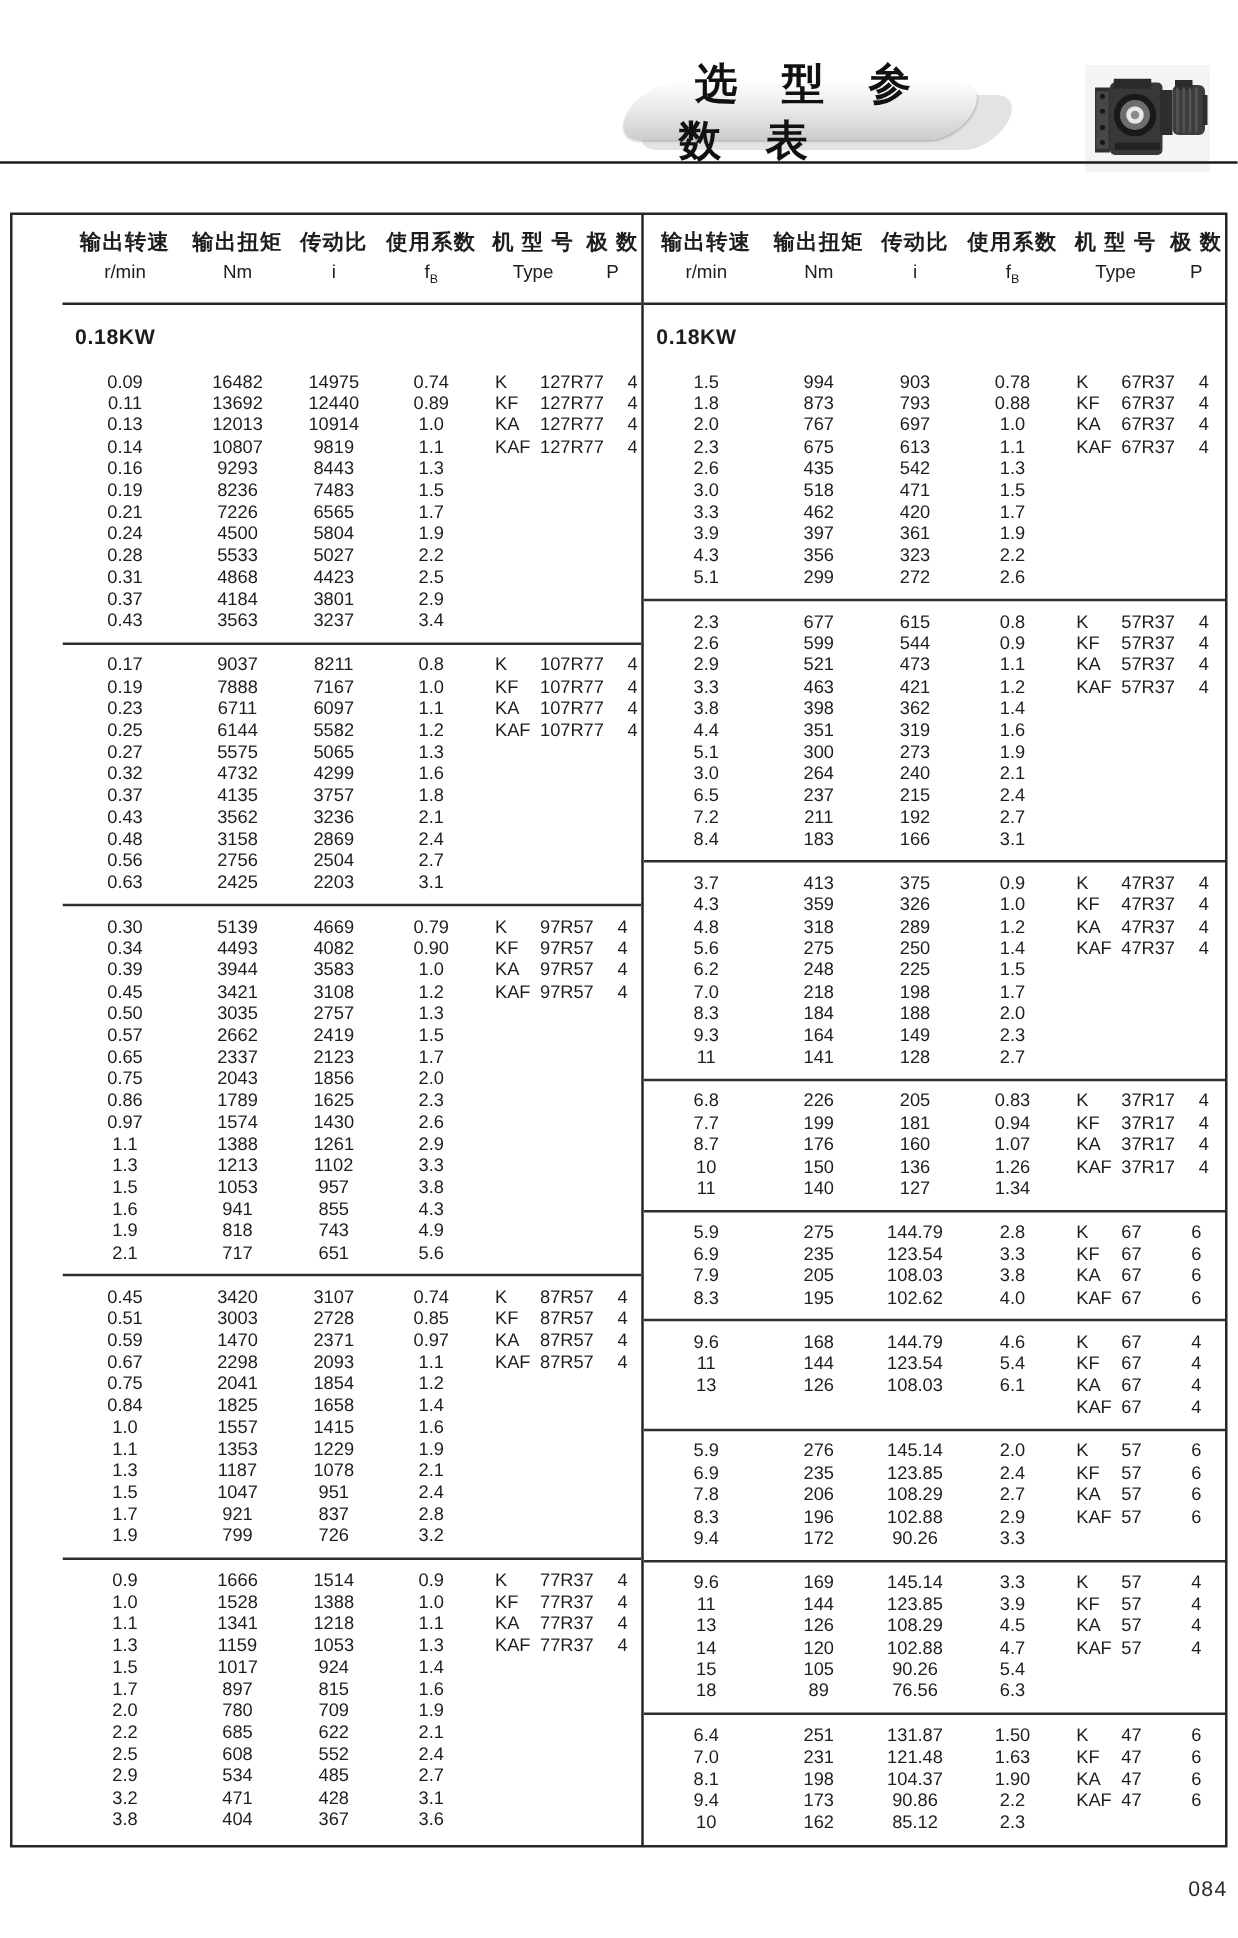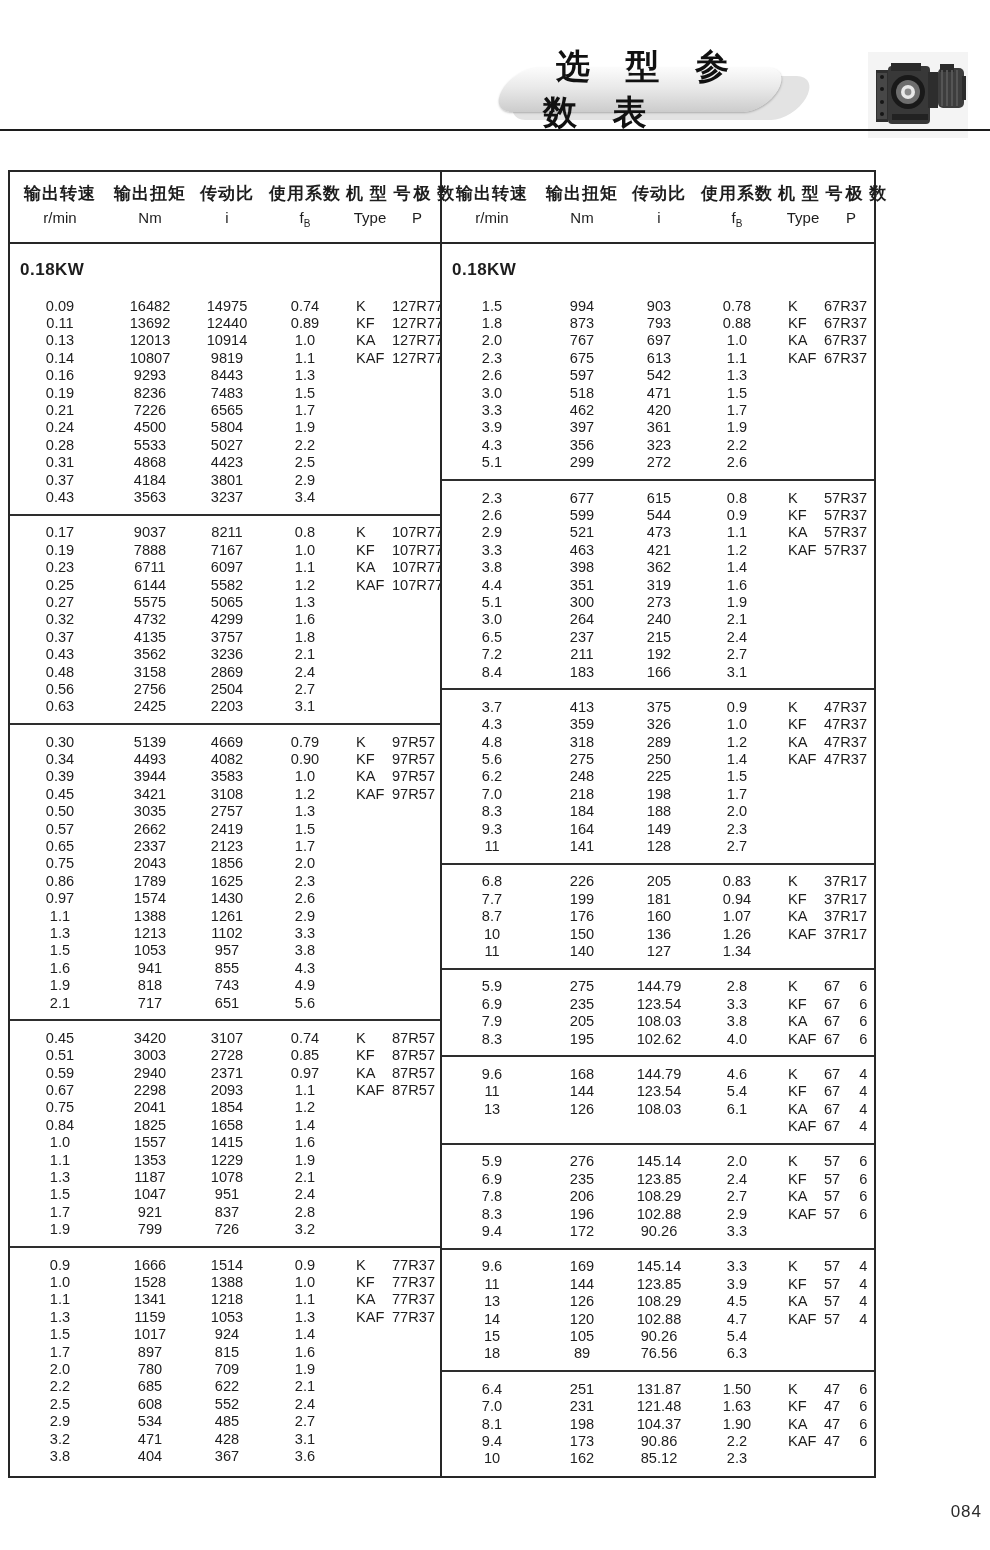--- a/index.html
+++ b/index.html
@@ -17,22 +17,22 @@
                display:flex;align-items:center;justify-content:center;
                font-size:34px;font-weight:bold;letter-spacing:13px;
                color:#111;text-indent:13px;margin-left:41px;}
 
   
   .motor{position:absolute;top:52px;left:868px;width:100px;height:86px;}
 
   .top-rule{position:absolute;top:129px;left:0;width:990px;height:2px;background:#1c1c1c;}
 
   
-  .sel-table{position:absolute;top:170px;left:8px;width:868px;height:1308px;
-             border:2px solid #262626;box-sizing:border-box;display:flex;}
+  .sel-table{position:absolute;top:170px;left:8px;width:974px;height:1308px;
+             border:2px solid #262626;box-sizing:border-box;display:flex;padding-left:40px;}
   .half{width:50%;box-sizing:border-box;display:flex;flex-direction:column;}
   .half.left{border-right:2px solid #262626;}
 
   .hdr{border-bottom:2px solid #262626;padding:9px 0 7px 0;}
   .hdr-grid{display:grid;grid-template-columns:100px 80px 74px 82px 1fr 46px;}
   .hdr-grid div{text-align:center;white-space:nowrap;}
   .hdr-cn{font-size:17px;font-weight:bold;letter-spacing:1px;line-height:26px;}
   .hdr-en{font-size:15px;line-height:22px;}
   .hdr-en sub{font-size:10px;}
 
@@ -434,21 +434,21 @@
               <div>0.74</div>
             </div>
             <div class="drow">
               <div>0.51</div>
               <div>3003</div>
               <div>2728</div>
               <div>0.85</div>
             </div>
             <div class="drow">
               <div>0.59</div>
-              <div>2940</div>
+              <div>1470</div>
               <div>2371</div>
               <div>0.97</div>
             </div>
             <div class="drow">
               <div>0.67</div>
               <div>2298</div>
               <div>2093</div>
               <div>1.1</div>
             </div>
             <div class="drow">
@@ -666,21 +666,21 @@
               <div>1.0</div>
             </div>
             <div class="drow">
               <div>2.3</div>
               <div>675</div>
               <div>613</div>
               <div>1.1</div>
             </div>
             <div class="drow">
               <div>2.6</div>
-              <div>597</div>
+              <div>435</div>
               <div>542</div>
               <div>1.3</div>
             </div>
             <div class="drow">
               <div>3.0</div>
               <div>518</div>
               <div>471</div>
               <div>1.5</div>
             </div>
             <div class="drow">

